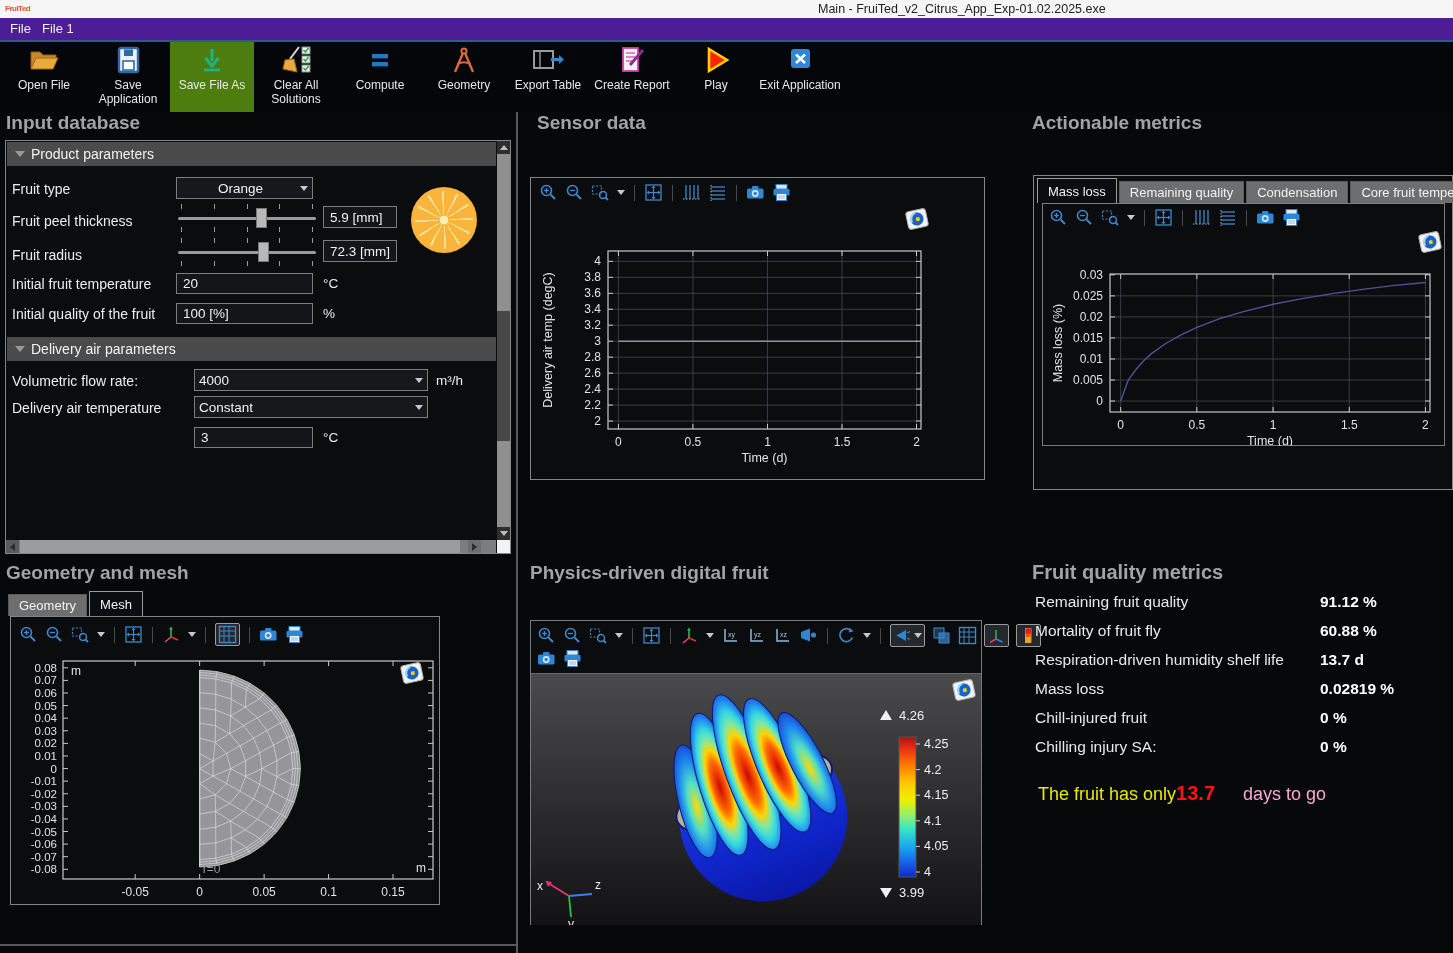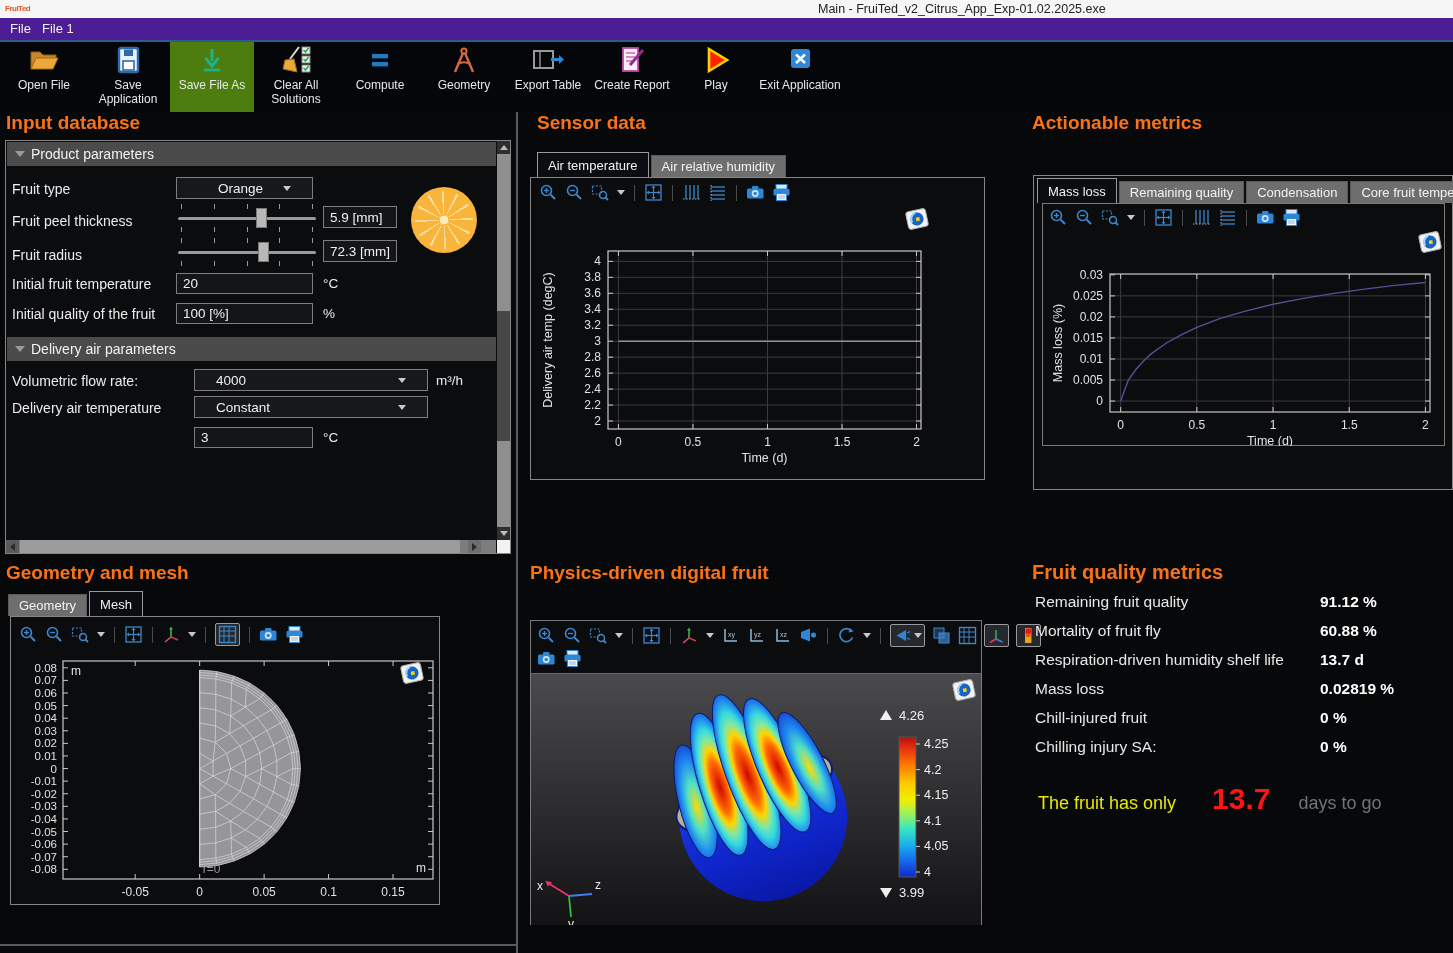--- a/index.html
+++ b/index.html
@@ -13,40 +13,40 @@
   .menubar span{position:absolute;top:3px;font-size:13px;color:#f0f0f0;}
   
   .toolbar{position:absolute;left:0;top:40px;width:1453px;height:72px;background:#04060a;
            border-top:2px solid #2a5d8c;display:flex;padding-left:2px;box-sizing:border-box;}
   .tb-item{width:84px;height:70px;display:flex;flex-direction:column;align-items:center;
            padding-top:3px;box-sizing:border-box;cursor:default;}
   .tb-item.selected{background:#4d7c0f;}
   .tb-item .tb-ic{width:34px;height:30px;flex:0 0 auto;}
   .tb-item .tb-lb{font-size:12px;color:#e8e8e8;text-align:center;line-height:1.18;margin-top:3px;}
   
-  .ptitle{position:absolute;font-size:19px;font-weight:bold;color:#f97316;}
+  .ptitle{position:absolute;font-size:19px;font-weight:bold;color:#a3a3a3;}
   .gbox{position:absolute;border:1px solid #858585;background:#0b0c0e;box-sizing:border-box;}
   .tabs{position:absolute;display:flex;align-items:flex-end;}
   .tab{background:#6e6e6e;color:#f2f2f2;font-size:13px;height:22px;display:flex;align-items:center;
        padding:0 10px;margin-right:2px;border:1px solid #5a5a5a;border-bottom:none;box-sizing:border-box;white-space:nowrap;}
   .tab.active{background:#0c0d10;border:1px solid #9a9a9a;border-bottom:none;height:25px;}
   .ptbar{position:absolute;display:flex;align-items:center;gap:7px;}
   .pti{width:19px;height:19px;flex:0 0 auto;}
   .ptsep{width:1px;height:16px;background:#4a4a4a;margin:0 2px;}
   .tb-box{display:flex;align-items:center;border:1px solid #9a9a9a;border-radius:2px;background:#25282c;padding:1px 2px;gap:2px;}
   .caret{width:0;height:0;border-left:4px solid transparent;border-right:4px solid transparent;border-top:5px solid #c8c8c8;}
   
   .sect{position:absolute;left:1px;width:489px;height:24px;background:#4b4b4b;color:#f2f2f2;
         font-size:14px;display:flex;align-items:center;padding-left:24px;box-sizing:border-box;}
   .sect .tri{position:absolute;left:8px;width:0;height:0;border-left:5px solid transparent;
         border-right:5px solid transparent;border-top:6px solid #9a9a9a;}
   .flabel{position:absolute;font-size:14px;color:#ececec;white-space:nowrap;}
   .unit{position:absolute;font-size:13.5px;color:#ececec;}
   .dd{position:absolute;background:#17181b;border:1px solid #7d7d7d;color:#f0f0f0;font-size:13.5px;
-      display:flex;align-items:center;padding:0 21px;box-sizing:border-box;}
+      display:flex;align-items:center;padding:0 4px;box-sizing:border-box;}
   .dd .cap{flex:1;}
   .dd.center .cap{text-align:center;}
   .tin{position:absolute;background:#141518;border:1px solid #7d7d7d;color:#f0f0f0;font-size:13.5px;
       padding:0 6px;box-sizing:border-box;font-family:"Liberation Sans",sans-serif;}
   .slider{position:absolute;width:138px;height:30px;}
   .s-track{position:absolute;left:0;right:0;top:14px;height:3px;background:#9a9a9a;border-radius:2px;}
   .s-thumb{position:absolute;top:5px;width:11px;height:20px;background:#b8b8b8;border:1px solid #7a7a7a;box-sizing:border-box;}
   .s-ticks{position:absolute;left:3px;right:3px;height:5px;display:flex;justify-content:space-between;}
   .s-ticks.t{top:1px;} .s-ticks.b{bottom:1px;}
   .s-ticks i{width:1px;height:5px;background:#9a9a9a;}
@@ -73,22 +73,22 @@
   .comsol-logo{position:absolute;width:27px;height:25px;}
   
   .scene{position:absolute;left:0;top:53px;width:450px;height:251px;
          background:linear-gradient(#4a4a4c,#232325 70%,#121214);}
   
   .metric{position:absolute;width:418px;height:24px;}
   .metric .ml{font-size:15.5px;color:#e8e8e8;}
   .metric .mv{position:absolute;left:285px;top:0;font-size:15.5px;font-weight:bold;color:#fff;}
   .alert{position:absolute;display:flex;align-items:baseline;}
   .alert .a1{font-size:18px;color:#e8e800;}
-  .alert .a2{font-size:30px;font-weight:bold;color:#ff1414;margin-left:36px;}
-  .alert .a3{font-size:18px;color:#737373;margin-left:28px;}
+  .alert .a2{font-size:20px;font-weight:bold;color:#ff1414;}
+  .alert .a3{font-size:18px;color:#f9a8d4;margin-left:28px;}
   svg text{font-family:"Liberation Sans",sans-serif;}
 </style>
 </head>
 <body>
 
 <svg width="0" height="0" style="position:absolute" aria-hidden="true">
   <defs>
     <symbol id="s-zoomin" viewBox="0 0 19 19">
       <circle cx="7.5" cy="7.5" r="5" fill="none" stroke="#3f87c9" stroke-width="1.6"></circle>
       <line x1="11.5" y1="11.5" x2="16" y2="16" stroke="#3f87c9" stroke-width="2"></line>
@@ -402,24 +402,20 @@
         </div>
       <div class="thumb" style="left:14px;width:440px"></div>
       <div class="btn" style="left:462px;background:#6e6e6e">
           <span class="tri-right" style="margin:0 auto"></span>
         </div>
     </div>
     <div class="corner" style="left:491px;top:399px;width:13px;height:13px"></div>
   </div>
 
   <div class="ptitle" style="left:537px;top:112px">Sensor data</div>
-  <div class="tabs" style="left:537px;top:152px">
-    <div class="tab active">Air temperature</div>
-    <div class="tab">Air relative humidity</div>
-  </div>
   <div class="gbox" style="left:530px;top:177px;width:455px;height:303px">
     <div class="ptbar" style="left:8px;top:5px">
       <svg class="pti">
           <use href="#s-zoomin"></use>
         </svg>
       <svg class="pti">
           <use href="#s-zoomout"></use>
         </svg>
       <svg class="pti">
           <use href="#s-zoombox"></use>

